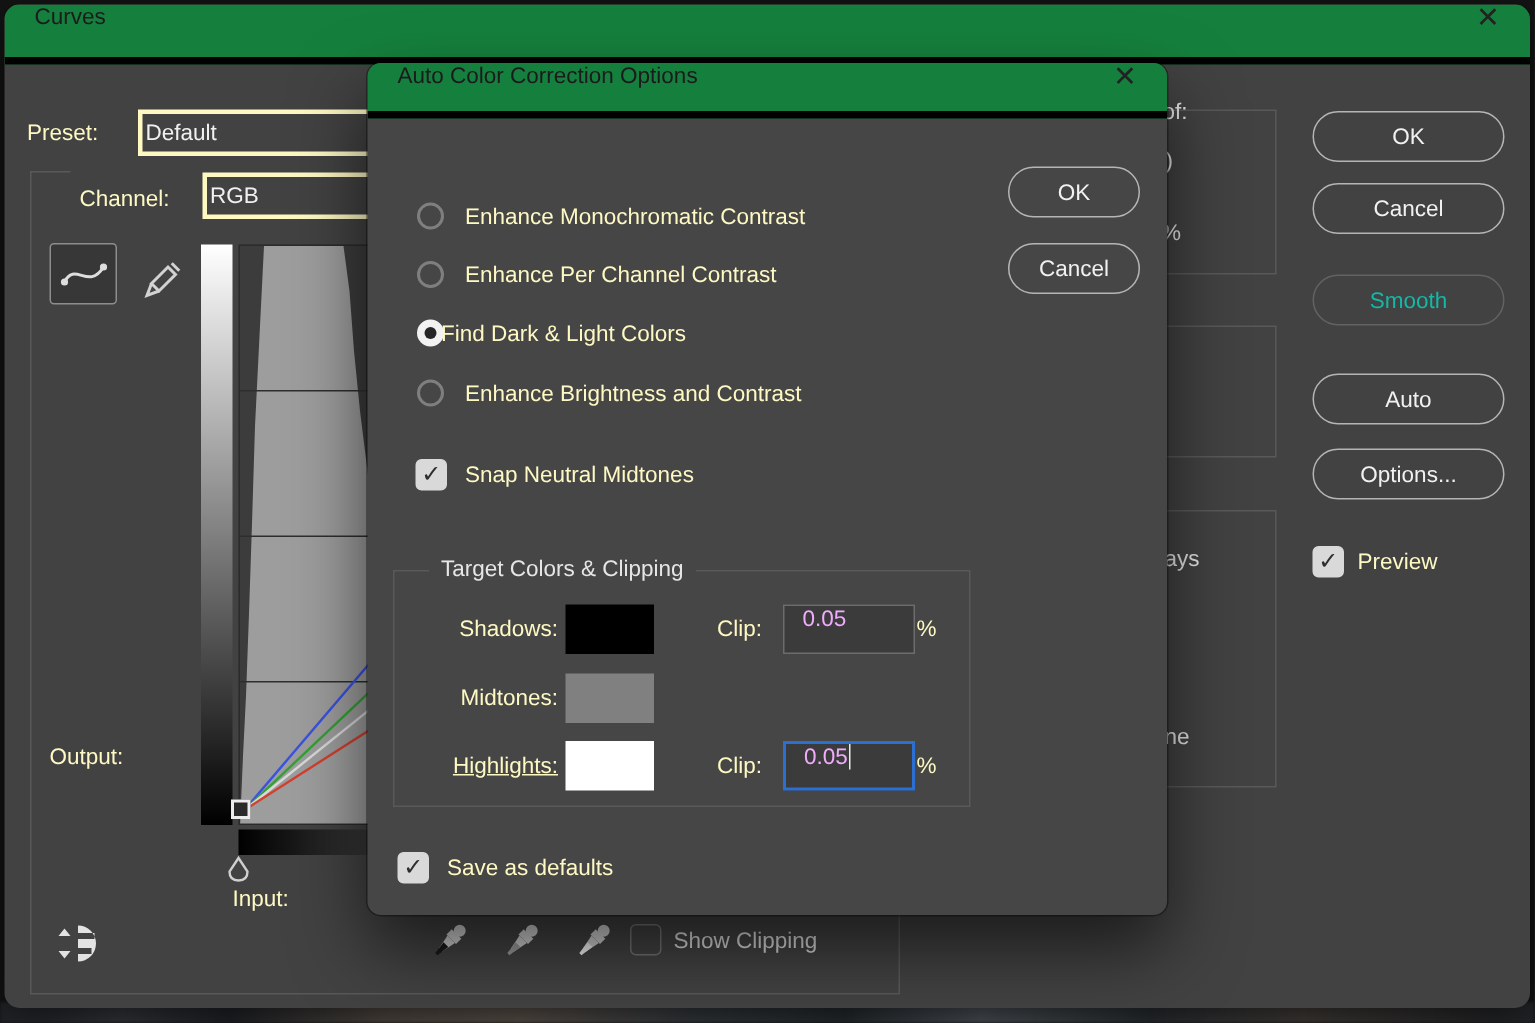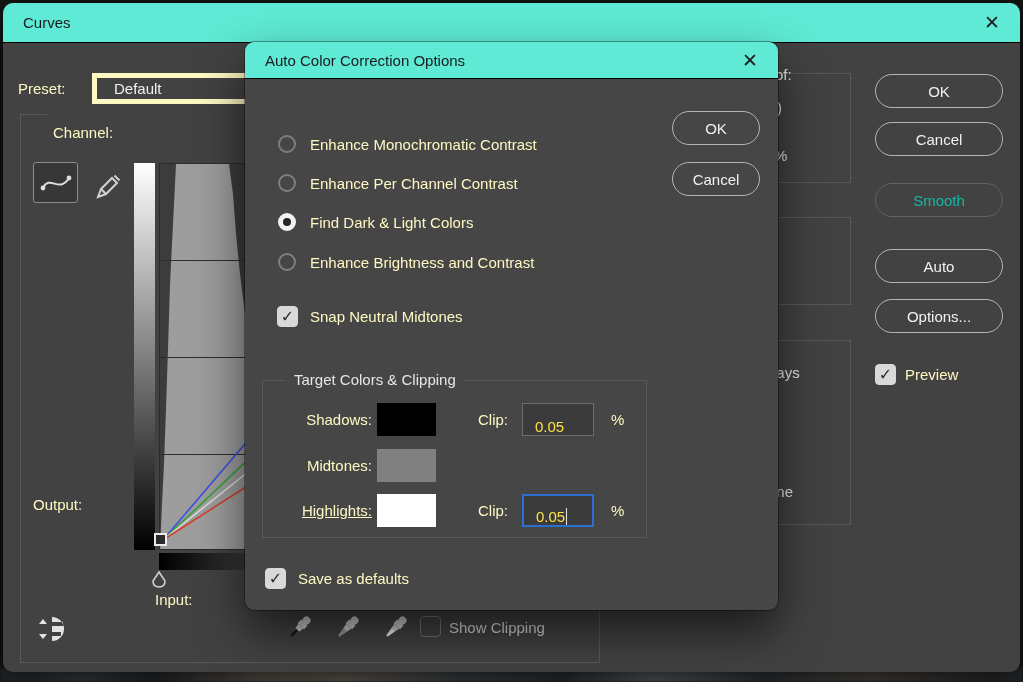--- a/index.html
+++ b/index.html
@@ -5,27 +5,27 @@
   html,body{margin:0;padding:0;background:#101010;}
   *{box-sizing:border-box;font-family:"Liberation Sans","DejaVu Sans",sans-serif;}
   #stage{position:relative;width:1023px;height:682px;overflow:hidden;background:#141414;}
   
   .photo-strip{position:absolute;left:0;bottom:0;width:1023px;height:14px;
     background:linear-gradient(90deg,#23262a 0%,#3a3f45 8%,#24282c 15%,#5d554d 25%,#6a6057 34%,#3e4449 45%,#2c3338 55%,#586066 64%,#31363a 75%,#4a4540 85%,#23262a 100%);
     filter:blur(1px);}
   
   .win{position:absolute;left:3px;top:3px;width:1017px;height:669px;background:#424242;
     border-radius:10px;overflow:hidden;box-shadow:0 10px 30px rgba(0,0,0,.65);}
-  .titlebar{position:absolute;left:0;top:0;width:100%;height:40px;background:#5eead4;
-    display:flex;align-items:center;padding:0 20px;border-bottom:1px solid #000000;}
+  .titlebar{position:absolute;left:0;top:0;width:100%;height:40px;background:#15803d;
+    display:flex;padding:0 20px;border-bottom:5px solid #000000;}
   .titlebar .ttl{font-size:15px;color:#1b1b1d;}
   .closeX{margin-left:auto;font-size:19px;color:#222;line-height:1;cursor:default;}
   .lbl{position:absolute;font-size:15px;color:#fef9c3;white-space:nowrap;}
-  .dropdown{position:absolute;height:31px;border:5px solid #fef9c3;background:#424242;
-    display:flex;align-items:center;padding-left:17px;font-size:15px;color:#f0f0f0;}
+  .dropdown{position:absolute;height:31px;border:3px solid #fef9c3;background:#424242;
+    display:flex;align-items:center;padding-left:2px;font-size:15px;color:#f0f0f0;}
   .groupbox{position:absolute;border:1px solid #595959;background:transparent;}
   .legend{position:absolute;top:-10px;font-size:15px;color:#e6e6e6;background:#464646;padding:0 8px;white-space:nowrap;}
   
   .toolbtn{position:absolute;display:flex;align-items:center;justify-content:center;border-radius:3px;}
   .toolbtn.selected{background:#373737;border:1px solid #8d8d8d;}
   
   .vgrad{position:absolute;left:131px;top:160px;width:21px;height:387px;background:linear-gradient(180deg,#ffffff,#000000);}
   .hgrad{position:absolute;left:156px;top:550px;width:400px;height:17px;background:linear-gradient(90deg,#000000,#ffffff);}
   .grid{position:absolute;left:156px;top:160px;width:400px;height:387px;background:#3c3c3c;border:1px solid #2b2b2b;overflow:hidden;}
   .gridline{position:absolute;left:0;width:100%;height:1px;background:#2e2e2e;}
@@ -44,22 +44,22 @@
   .checkbox.checked .glyph{display:block;}
   .radio{position:absolute;width:18px;height:18px;border-radius:50%;border:2px solid #7f7f7f;}
   .radio.selected{background:#f2f2f2;border-color:#f2f2f2;}
   .radio.selected::after{content:'';position:absolute;left:50%;top:50%;width:8px;height:8px;margin:-4px 0 0 -4px;border-radius:50%;background:#262626;}
   .frag{position:absolute;font-size:15px;color:#e6e6e6;white-space:nowrap;}
   
   .modal{position:absolute;left:245px;top:42px;width:533px;height:568px;background:#464646;border-radius:9px;
     overflow:hidden;box-shadow:0 22px 48px rgba(0,0,0,.6),0 0 0 1px rgba(0,0,0,.35);z-index:50;}
   .modal .titlebar{height:37px;}
   .swatch{position:absolute;width:59px;height:33px;}
-  .textbox{position:absolute;width:72px;height:33px;background:#3b3b3b;border:1px solid #6c6c6c;
-    display:flex;align-items:flex-end;padding-left:12px;font-size:15px;color:#fde047;}
+  .textbox{position:absolute;width:88px;height:33px;background:#3b3b3b;border:1px solid #6c6c6c;
+    display:flex;align-items:flex-start;padding-left:12px;font-size:15px;color:#f0abfc;}
   .textbox.focused{border:2px solid #2a6fd1;}
   .caret{display:inline-block;width:1px;height:17px;background:#e9e9e9;margin-left:1px;animation:blink 1.1s steps(1) infinite;}
   @keyframes blink{50%{opacity:0;}}
   .rlabel{text-align:right;}
 </style>
 </head>
 <body>
 
 <div id="stage">
   <div class="photo-strip"></div>
@@ -72,20 +72,23 @@
 
     <span class="lbl" style="left:15px;top:77px;">Preset:</span>
     <div class="dropdown" style="left:89px;top:70px;width:158px;">
       <span>Default</span>
     </div>
 
     <div class="groupbox" style="left:17px;top:111px;width:580px;height:549px;"></div>
 
     <div style="position:absolute;left:44px;top:106px;width:200px;height:40px;background:#424242;"></div>
     <span class="lbl" style="left:50px;top:121px;">Channel:</span>
+    <div class="dropdown" style="left:132px;top:112px;width:125px;">
+      <span>RGB</span>
+    </div>
 
     <div class="toolbtn selected" style="left:30px;top:159px;width:45px;height:41px;">
       <svg width="34" height="26" viewBox="0 0 34 26">
         <path d="M4 18 C 11 4, 20 24, 30 8" fill="none" stroke="#dedede" stroke-width="2"></path>
         <circle cx="4" cy="18" r="2.4" fill="#dedede"></circle>
           <circle cx="30" cy="8" r="2.4" fill="#dedede"></circle>
       </svg>
     </div>
     <div class="toolbtn" style="left:84px;top:161px;width:40px;height:38px;">
       <svg width="32" height="32" viewBox="0 0 32 32">
@@ -199,21 +202,21 @@
     <div class="titlebar">
       <span class="ttl">Auto Color Correction Options</span>
       <span class="closeX">✕</span>
     </div>
 
     <div class="radio" style="left:33px;top:93px;"></div>
     <span class="lbl" style="left:65px;top:94px;">Enhance Monochromatic Contrast</span>
     <div class="radio" style="left:33px;top:132px;"></div>
     <span class="lbl" style="left:65px;top:133px;">Enhance Per Channel Contrast</span>
     <div class="radio selected" style="left:33px;top:171px;"></div>
-    <span class="lbl" style="left:65px;top:172px;">Find Dark &amp; Light Colors</span>
+    <span class="lbl" style="left:49px;top:172px;">Find Dark &amp; Light Colors</span>
     <div class="radio" style="left:33px;top:211px;"></div>
     <span class="lbl" style="left:65px;top:212px;">Enhance Brightness and Contrast</span>
     <div class="checkbox checked" style="left:32px;top:264px;">
       <span class="glyph">✓</span>
     </div>
     <span class="lbl" style="left:65px;top:266px;">Snap Neutral Midtones</span>
 
     <div class="pill" style="left:427px;top:69px;width:88px;height:34px;">
       <span>OK</span>
     </div>

